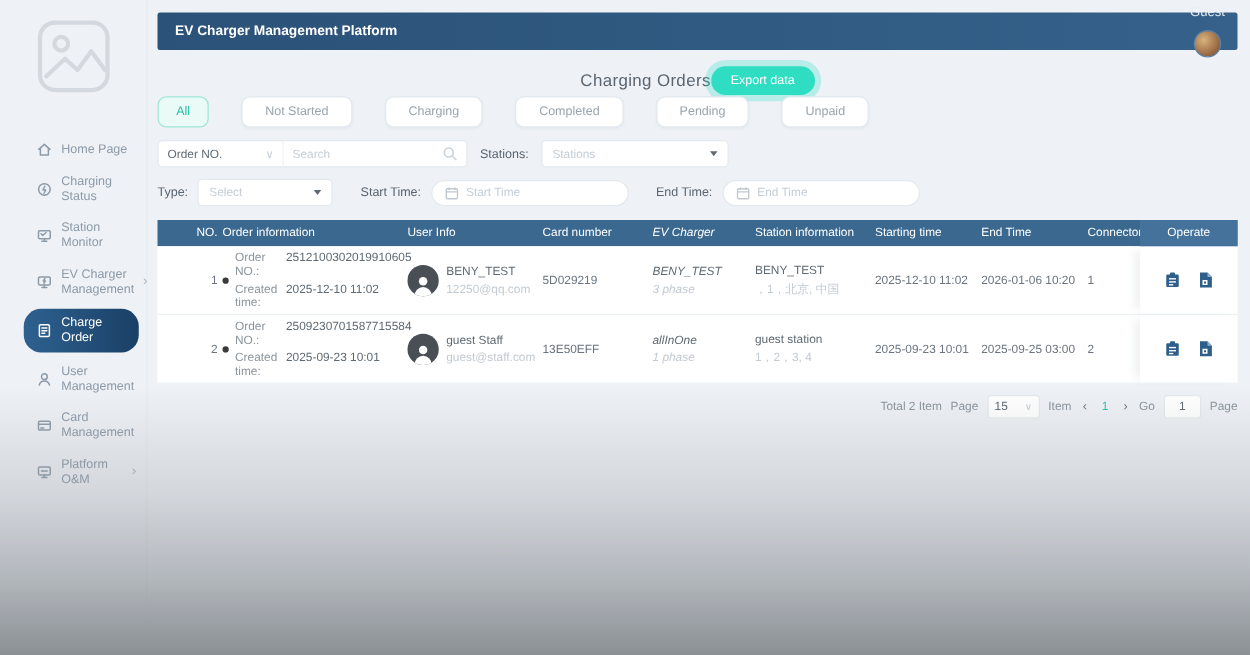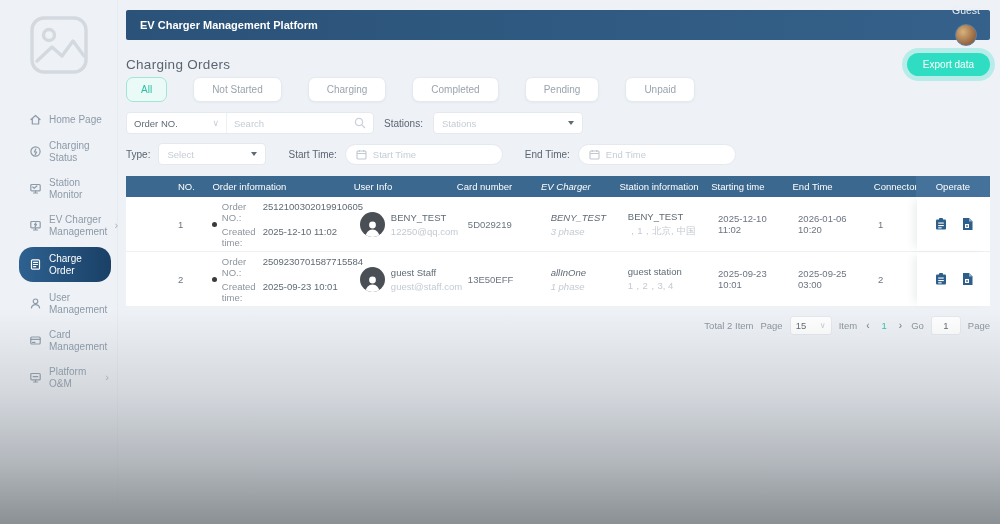--- a/index.html
+++ b/index.html
@@ -49,21 +49,21 @@
   }
   .topbar-title { color:#fff; font-size:11px; font-weight:bold; }
   .topbar-user { display:flex; align-items:center; gap:8px;flex-direction:column; }
   .topbar-user .uname { color:#e9eef3; font-size:10.5px; }
   .avatar-round {
     width:22px; height:22px; border-radius:50%;
     background:radial-gradient(circle at 35% 35%, #d8b27e 0%, #a4744a 55%, #6e4a2e 100%);
     border:1px solid #5d82a3;
   }
 
-  .page-head { display:flex; align-items:center; justify-content:space-between; margin-top:13px; }
+  .page-head { display:flex; align-items:center; justify-content:center; margin-top:13px; }
   .page-title { font-size:13.5px; color:#5a6570; letter-spacing:.3px; }
   .export-btn {
     background:#2fdec2; color:#fff; font-size:10px; border:none; cursor:pointer;
     padding:6px 16px; border-radius:14px;
     box-shadow:0 0 0 5px rgba(47,222,194,.28);
   }
 
   .tabs { display:flex; gap:26px; margin-top:1px;align-items:center; }
   .tab {
     background:#fff; border:1px solid #e4e9ee; border-radius:7px;
@@ -110,21 +110,21 @@
   .pill-input .ph { font-size:9.5px; color:#c4cdd5; }
   .gap14 { width:6px; }
 
   
   .table { margin-top:11px; }
   .thead { display:flex; background:#3a688f; height:21px; align-items:center; }
   .th { color:#fff; font-size:9.5px; padding-left:10px; }
   .tr { display:flex; background:#fff; border-bottom:1px solid #eef1f4; align-items:center; min-height:55px; }
   .td { font-size:9.5px; color:#6b7480; padding-left:10px; }
   
-  .c-no { width:48px; text-align:left; padding-left:16px;margin-left:36px; }
+  .c-no { width:48px; text-align:right; padding-left:16px; }
   .c-order { width:142px; display:flex; align-items:center; gap:5px; padding-left:4px; }
   .c-user { width:108px; display:flex; align-items:center; gap:6px; }
   .c-card { width:88px; }
   .c-charger { width:82px;font-style:italic; }
   .c-station { width:96px; }
   .c-start { width:85px; }
   .c-end { width:85px; }
   .c-conn { width:52px; }
   .c-op { width:78px; text-align:center; padding-left:0; }
   .thead .c-op { background:#44729b; height:100%; display:flex; align-items:center; justify-content:center; }

